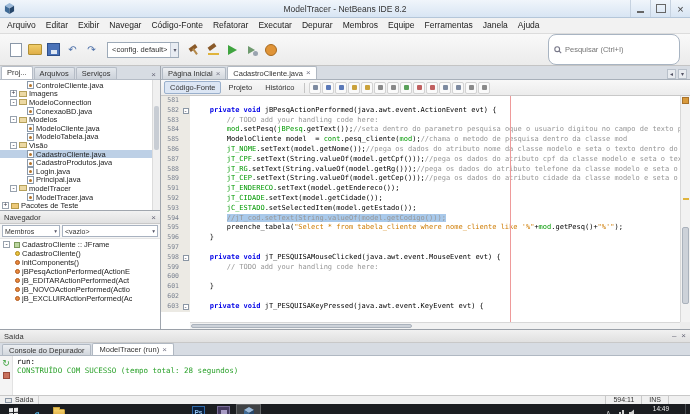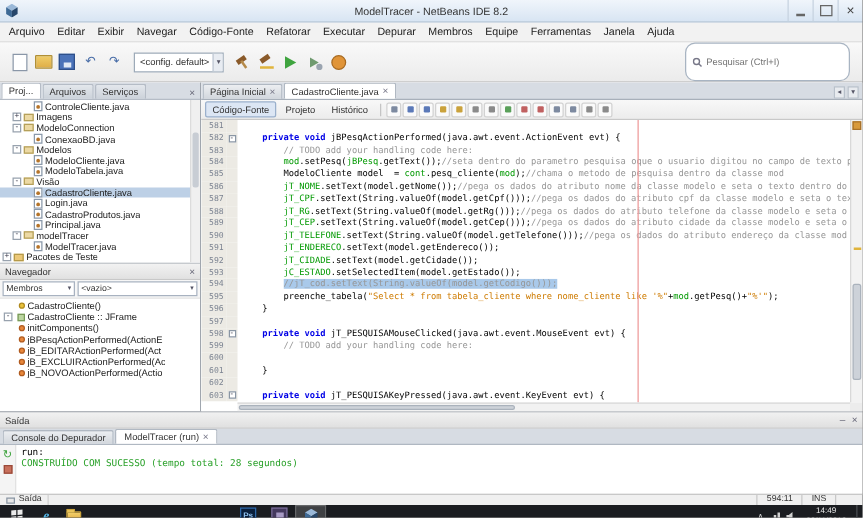--- a/index.html
+++ b/index.html
@@ -306,26 +306,26 @@
               <span class="tlabel">Visão</span>
             </div>
             <div class="trow selected" style="padding-left: 18px;">
               <span class="handle none"></span>
               <span class="ticon ic-java"></span>
               <span class="tlabel">CadastroCliente.java</span>
             </div>
             <div class="trow" style="padding-left: 18px;">
               <span class="handle none"></span>
               <span class="ticon ic-java"></span>
+              <span class="tlabel">CadastroProdutos.java</span>
+            </div>
+            <div class="trow" style="padding-left: 18px;">
+              <span class="handle none"></span>
+              <span class="ticon ic-java"></span>
               <span class="tlabel">Login.java</span>
-            </div>
-            <div class="trow" style="padding-left: 18px;">
-              <span class="handle none"></span>
-              <span class="ticon ic-java"></span>
-              <span class="tlabel">CadastroProdutos.java</span>
             </div>
             <div class="trow" style="padding-left: 18px;">
               <span class="handle none"></span>
               <span class="ticon ic-java"></span>
               <span class="tlabel">Principal.java</span>
             </div>
             <div class="trow" style="padding-left: 10px;">
               <span class="handle">-</span>
               <span class="ticon ic-package"></span>
               <span class="tlabel">modelTracer</span>
@@ -352,48 +352,48 @@
           <span class="ncombo c1">
             <span>Membros</span>
             <span class="arr">▾</span>
           </span>
           <span class="ncombo c2">
             <span>&lt;vazio&gt;</span>
             <span class="arr">▾</span>
           </span>
         </div>
         <div class="navlist">
-            <div class="nrow" style="padding-left: 13px;">
-              <span class="nicon ic-constructor"></span>
-              <span class="tlabel">CadastroCliente()</span>
-            </div>
             <div class="nrow" style="padding-left: 3px;">
               <span class="handle">-</span>
               <span class="nicon ic-class"></span>
               <span class="tlabel">CadastroCliente :: JFrame</span>
             </div>
             <div class="nrow" style="padding-left: 13px;">
+              <span class="nicon ic-constructor"></span>
+              <span class="tlabel">CadastroCliente()</span>
+            </div>
+            <div class="nrow" style="padding-left: 13px;">
               <span class="nicon ic-method-private"></span>
               <span class="tlabel">initComponents()</span>
             </div>
             <div class="nrow" style="padding-left: 13px;">
               <span class="nicon ic-method-private"></span>
               <span class="tlabel">jBPesqActionPerformed(ActionE</span>
             </div>
             <div class="nrow" style="padding-left: 13px; align-items: center;">
               <span class="nicon ic-method-private"></span>
               <span class="tlabel">jB_EDITARActionPerformed(Act</span>
             </div>
             <div class="nrow" style="padding-left: 13px;">
               <span class="nicon ic-method-private"></span>
-              <span class="tlabel">jB_EXCLUIRActionPerformed(Ac</span>
+              <span class="tlabel">jB_NOVOActionPerformed(Actio</span>
             </div>
             <div class="nrow" style="padding-left: 13px;">
               <span class="nicon ic-method-private"></span>
-              <span class="tlabel">jB_NOVOActionPerformed(Actio</span>
+              <span class="tlabel">jB_EXCLUIRActionPerformed(Ac</span>
             </div>
           </div>
       </div>
     </div>
 
     <div class="editorcol">
       <div class="etabbar">
           <div class="etab">
             <span class="etlabel">Página Inicial</span>
             <span class="etclose">×</span>
@@ -500,25 +500,20 @@
             </div>
             <div class="cline">
               <span class="ln">588</span>
               <span class="fold"></span>
               <span class="ct"><span class="tk-p">        </span><span class="tk-f">jT_RG</span><span class="tk-p">.setText(String.valueOf(model.getRg()));</span><span class="tk-c">//pega os dados do atributo telefone da classe modelo e seta o te</span></span>
             </div>
             <div class="cline">
               <span class="ln">589</span>
               <span class="fold"></span>
               <span class="ct"><span class="tk-p">        </span><span class="tk-f">jT_CEP</span><span class="tk-p">.setText(String.valueOf(model.getCep()));</span><span class="tk-c">//pega os dados do atributo cidade da classe modelo e seta o t</span></span>
-            </div>
-            <div class="cline">
-              <span class="ln">590</span>
-              <span class="fold"></span>
-              <span class="ct"><span class="tk-p">        </span><span class="tk-f">jT_TELEFONE</span><span class="tk-p">.setText(String.valueOf(model.getTelefone()));</span><span class="tk-c">//pega os dados do atributo endereço da classe mod</span></span>
             </div>
             <div class="cline">
               <span class="ln">591</span>
               <span class="fold"></span>
               <span class="ct"><span class="tk-p">        </span><span class="tk-f">jT_ENDERECO</span><span class="tk-p">.setText(model.getEndereco());</span></span>
             </div>
             <div class="cline">
               <span class="ln">592</span>
               <span class="fold"></span>
               <span class="ct"><span class="tk-p">        </span><span class="tk-f">jT_CIDADE</span><span class="tk-p">.setText(model.getCidade());</span></span>

